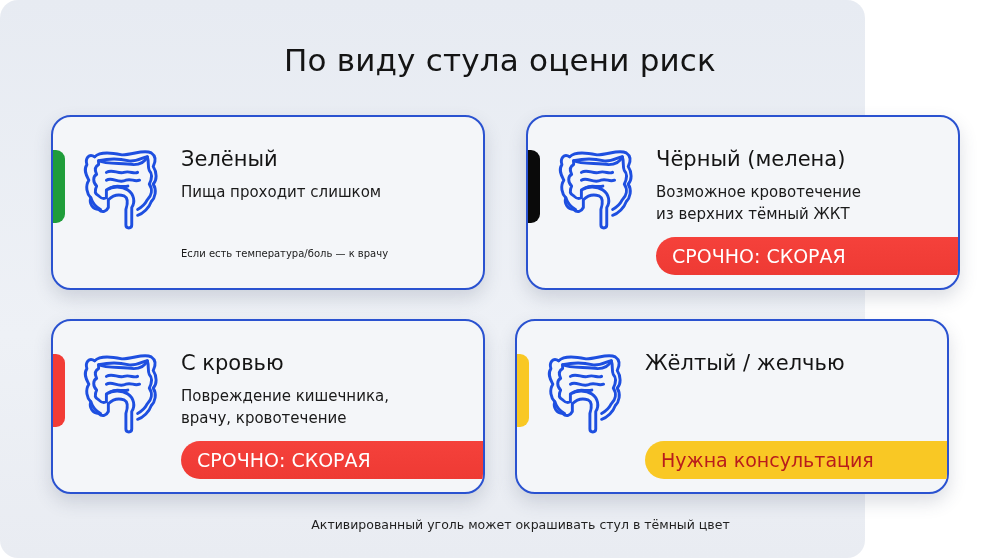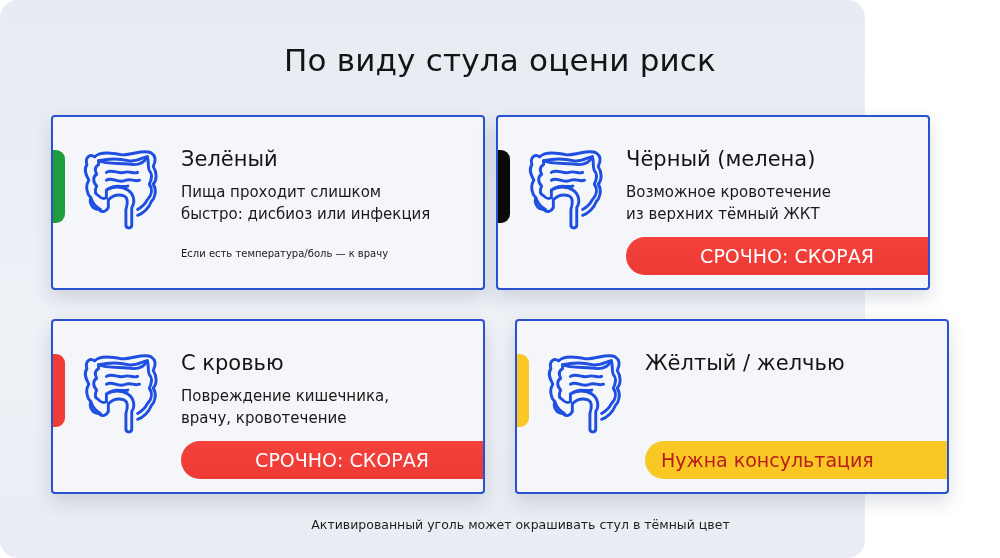--- a/index.html
+++ b/index.html
@@ -9,21 +9,21 @@
     position: absolute; left: 0; top: 0; width: 865px; height: 558px;
     background: linear-gradient(180deg, #e7ebf2 0%, #eef1f6 60%, #e9ecf2 100%);
     border-radius: 18px;
   }
   .title {
     position: absolute; left: 0; top: 42px; width: 1000px; text-align: center;
     font-size: 31px; color: #141414; letter-spacing: 0.2px;
   }
   .card {
     position: absolute; width: 434px; height: 175px;
-    background: #f4f6f9; border: 2px solid #2a52d0; border-radius: 4px;
+    background: #f4f6f9; border: 2px solid #2a52d0; border-radius: 20px;
     box-shadow: 0 8px 18px rgba(60,70,100,0.18);
     overflow: hidden;
   }
   .stripe {
     position: absolute; left: 0; top: 33px; width: 12px; height: 73px;
     border-radius: 0 9px 9px 0;
   }
   .icon { position: absolute; left: 30px; top: 28px; width: 78px; height: 86px; }
   .card-title {
     position: absolute; left: 128px; top: 30px; font-size: 21px; color: #141414;
@@ -35,21 +35,21 @@
   }
   .card-note {
     position: absolute; left: 128px; top: 131px; font-size: 10px; color: #1a1a1a;
     white-space: nowrap;
   }
   .badge {
     position: absolute; left: 128px; top: 120px; right: -4px; height: 38px;
     border-radius: 19px 0 0 19px; padding-left: 16px;
     font-size: 19px; line-height: 38px; white-space: nowrap;
   }
-  .badge.red { background: linear-gradient(180deg, #f5413b, #ee3a34); color: #ffffff; text-align: center; }
+  .badge.red { background: linear-gradient(180deg, #f5413b, #ee3a34); color: #ffffff; }
   .badge.yellow { background: #f9c824; color: #b91c1c; }
   .footer {
     position: absolute; left: 0; top: 517px; width: 1000px; text-align: center;
     font-size: 12.5px; color: #1f1f1f; padding-left: 41px;
   }
 </style>
 </head>
 <body>
 
 <div class="page">
@@ -64,26 +64,25 @@
         <path d="M12 12 C18 6 30 8 40 10 C52 10 62 4 70 8 C76 12 74 18 72 22 C76 28 76 36 72 40 C76 46 74 54 70 58 C68 64 62 70 56 72"></path>
         <path d="M24 28 C30 24 36 30 42 28 C48 26 52 30 56 28"></path>
         <path d="M24 36 C30 32 36 40 44 36 C50 34 52 38 58 36"></path>
         <path d="M28 44 C34 40 40 44 46 42"></path>
         <path d="M8 54 C10 60 14 64 18 66"></path>
       </g>
     </svg>
     <div class="card-title">Зелёный</div>
     <div class="card-desc">
       <div>Пища проходит слишком</div>
-      <div>быстро: дисбиоз или инфекция</div>
     </div>
     <div class="card-note">Если есть температура/боль — к врачу</div>
   </div>
 
-  <div class="card" style="left:496px; top:115px;">
+  <div class="card" style="left:526px; top:115px;">
     <div class="stripe" style="background:#0a0a0a;"></div>
     <svg class="icon" viewBox="0 0 80 88">
       <g fill="none" stroke="#1e4fe0" stroke-width="3" stroke-linecap="round" stroke-linejoin="round">
         <path d="M12 12 C6 8 2 14 4 20 C0 26 4 32 6 36 C2 42 4 50 8 54 C6 60 10 66 16 66 C20 70 24 68 26 64 L26 56 C30 52 36 50 42 52 C46 54 46 60 44 66 L44 82 C44 86 50 86 50 82 L50 64 C54 58 52 50 46 46 C40 42 30 42 24 46 L24 54 C20 56 18 54 16 52 C12 50 12 46 14 42 C10 38 10 32 14 30 C12 26 12 22 16 20 L16 16 C26 14 38 14 46 16 C54 18 62 12 66 12 C68 18 66 22 68 26 C72 30 70 36 68 40 C72 46 70 52 66 56 C64 60 60 64 56 66"></path>
         <path d="M16 16 C24 20 40 18 52 20 C60 20 64 16 66 12"></path>
         <path d="M12 12 C18 6 30 8 40 10 C52 10 62 4 70 8 C76 12 74 18 72 22 C76 28 76 36 72 40 C76 46 74 54 70 58 C68 64 62 70 56 72"></path>
         <path d="M24 28 C30 24 36 30 42 28 C48 26 52 30 56 28"></path>
         <path d="M24 36 C30 32 36 40 44 36 C50 34 52 38 58 36"></path>
         <path d="M28 44 C34 40 40 44 46 42"></path>
         <path d="M8 54 C10 60 14 64 18 66"></path>

